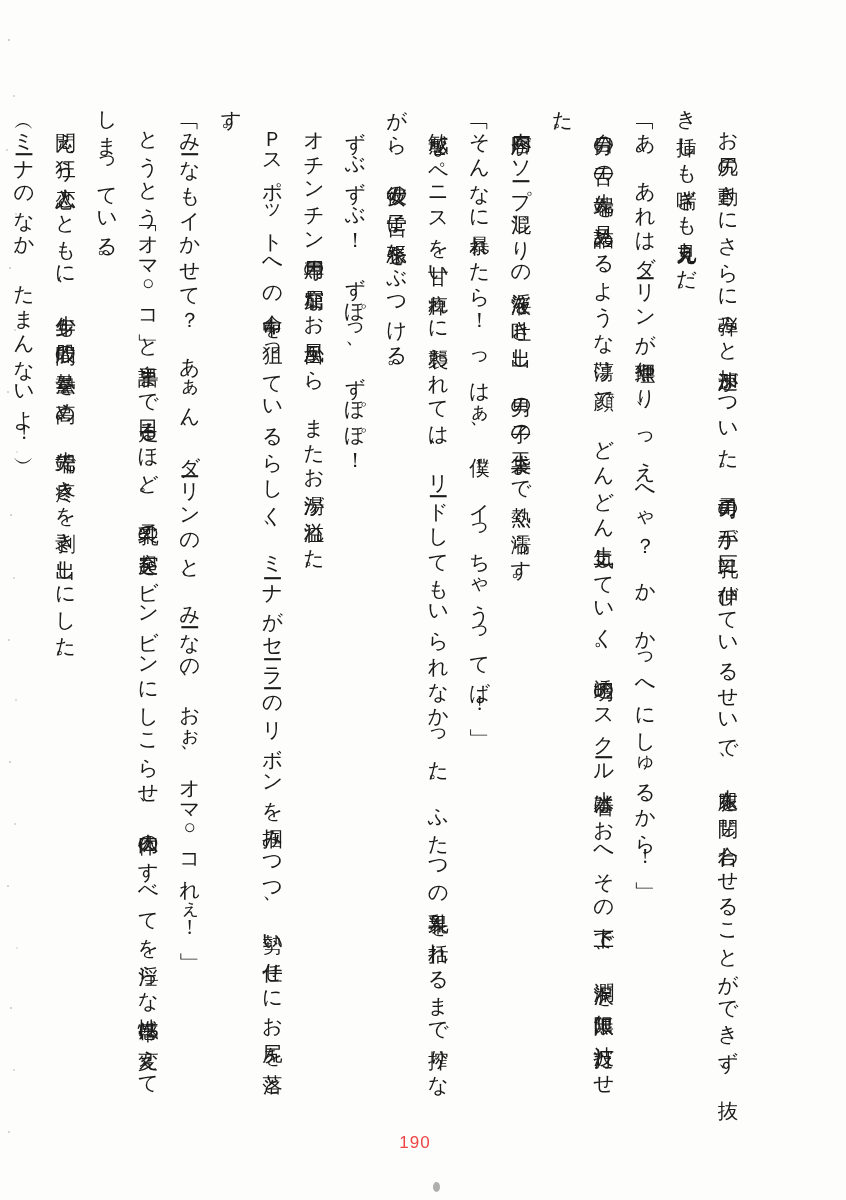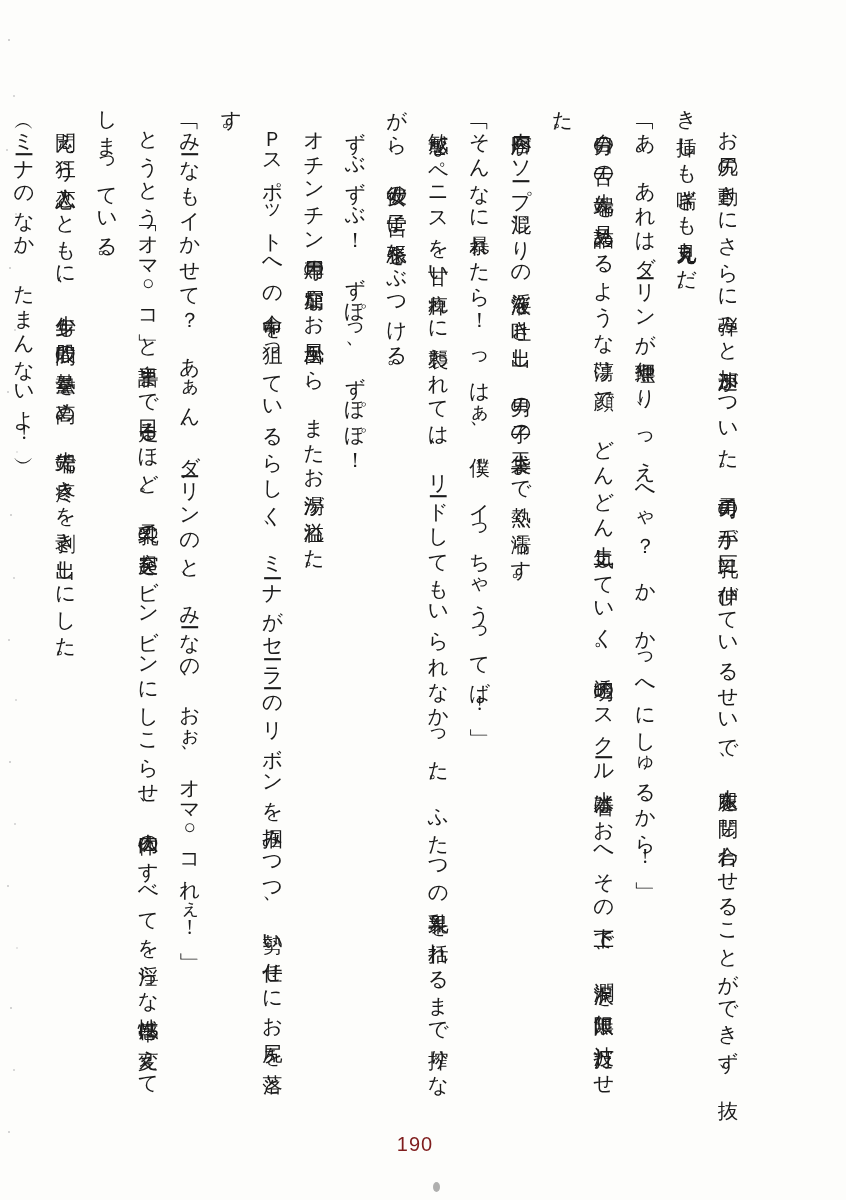--- a/index.html
+++ b/index.html
@@ -69,22 +69,22 @@
     text-indent: 1em;
   }
 
   .page-number {
     position: absolute;
     left: 0;
     right: 16px;
     top: 1133px;
     text-align: center;
     font-family: "Liberation Sans", sans-serif;
-    font-size: 20px;
-    color: #7f1d1d;
+    font-size: 17px;
+    color: #ef4444;
     letter-spacing: 1px;
   }
 
   .ink-dot {
     position: absolute;
     left: 433px;
     top: 1182px;
     width: 7px;
     height: 10px;
     border-radius: 50%;

